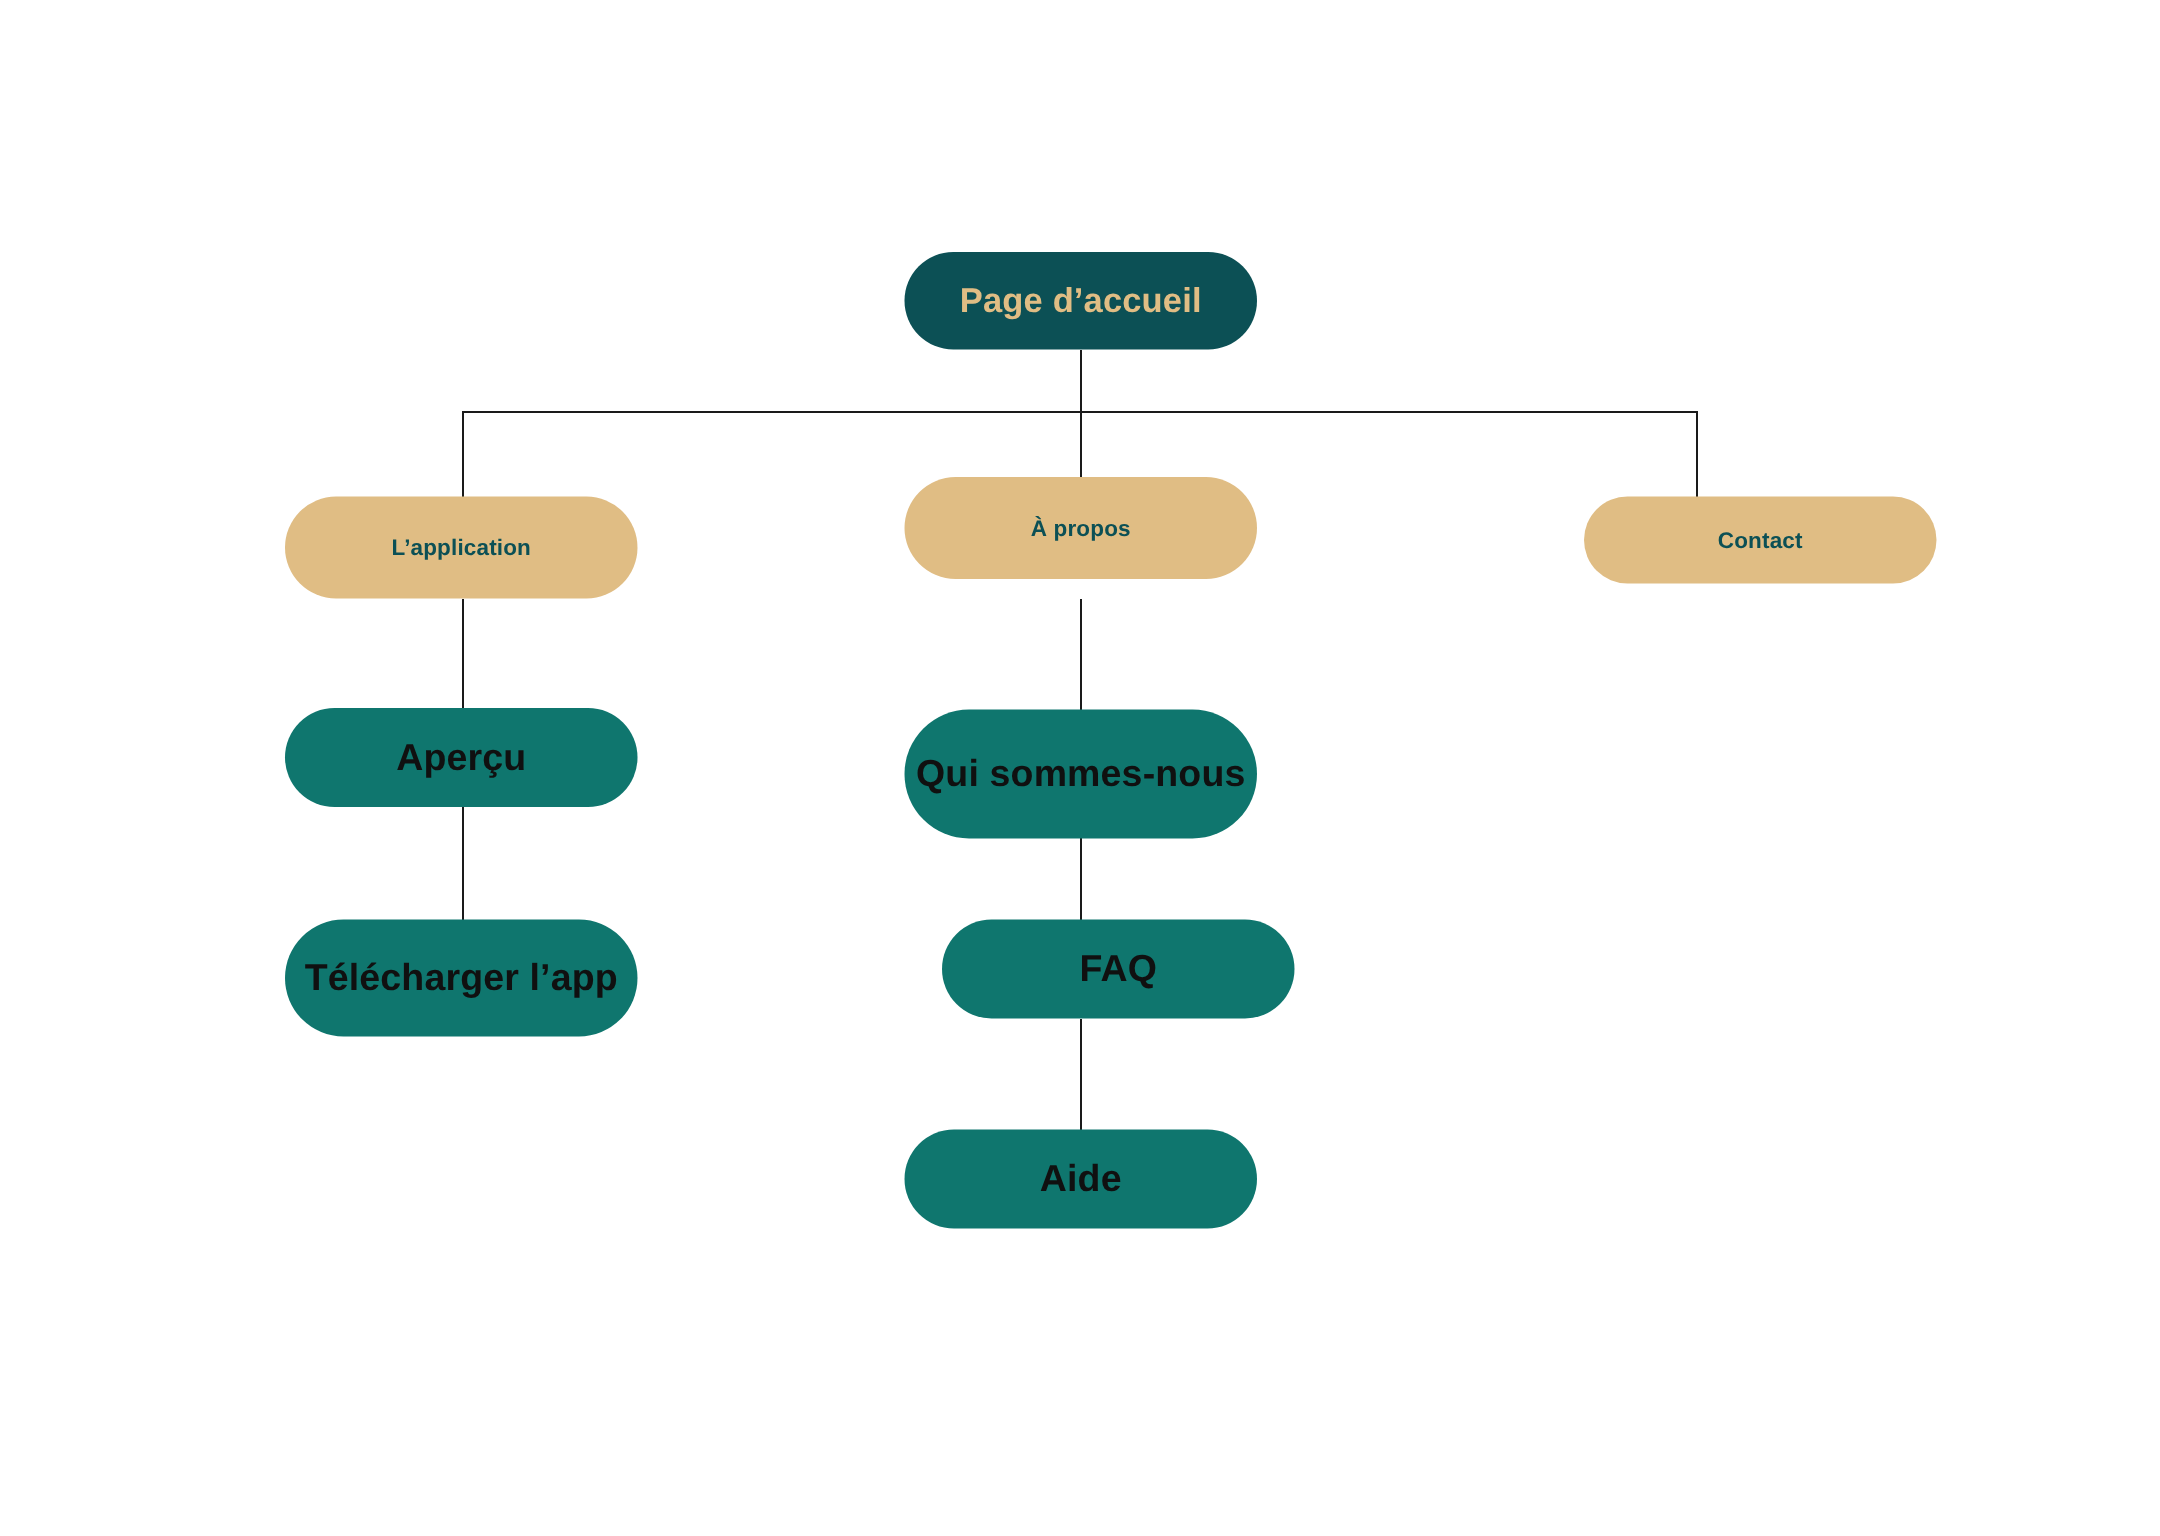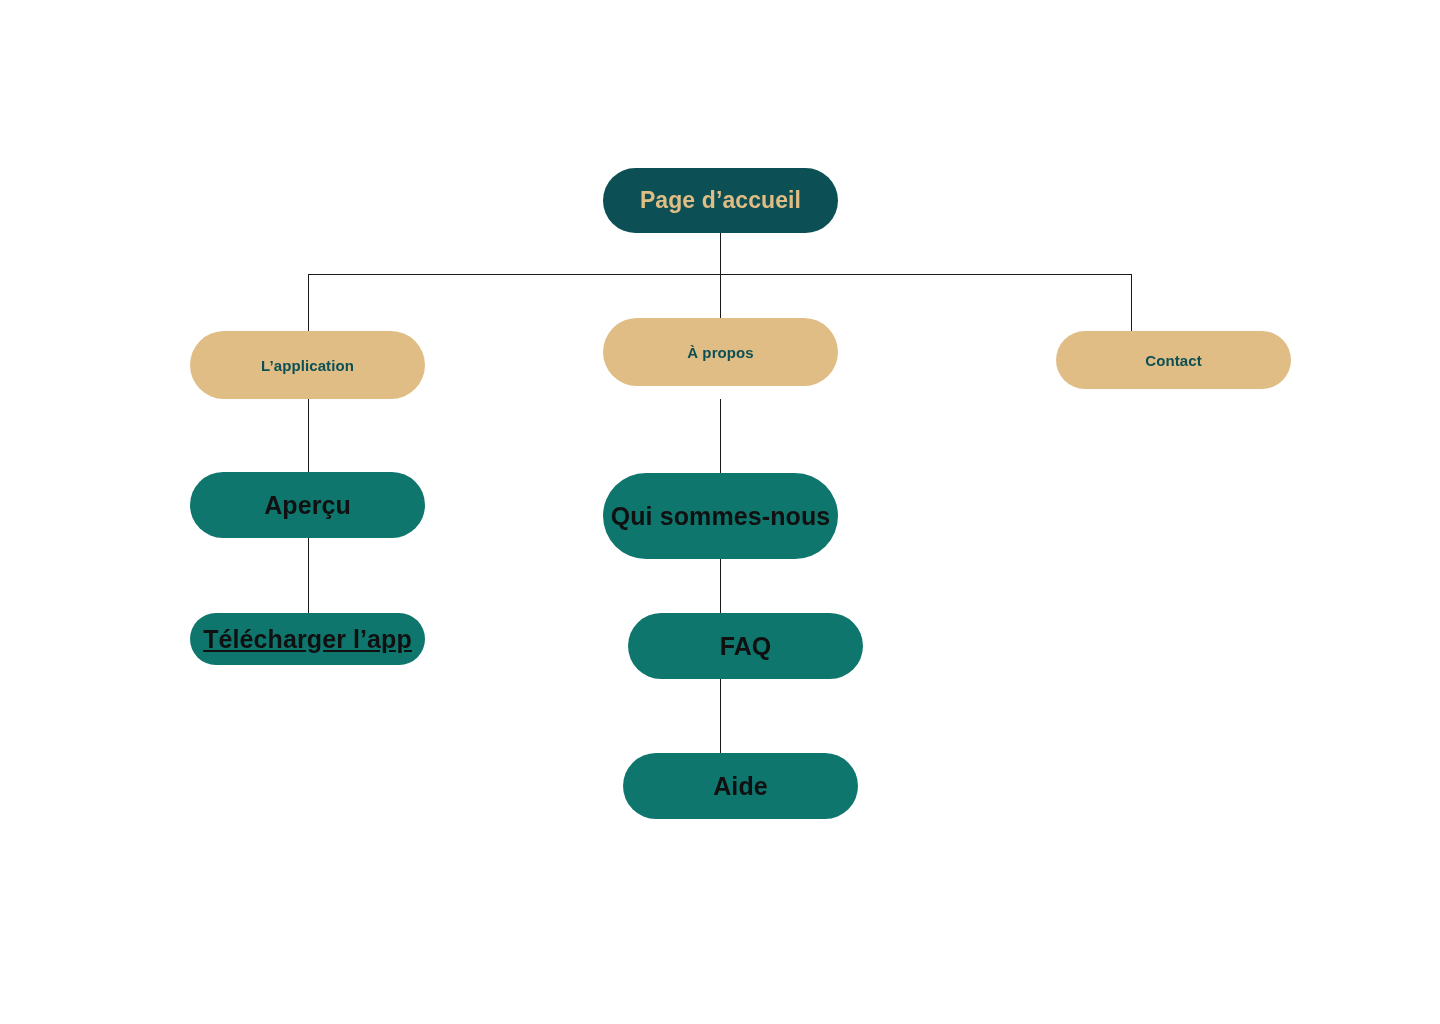--- a/index.html
+++ b/index.html
@@ -86,24 +86,24 @@
       </div>
       <div class="node node-section" style="left: 1056px; top: 331px; width: 235px; height: 58px;">
         <span>Contact</span>
       </div>
       <div class="node node-page" style="left: 190px; top: 472px; width: 235px; height: 66px;">
         <span>Aperçu</span>
       </div>
       <div class="node node-page" style="left: 603px; top: 473px; width: 235px; height: 86px;">
         <span>Qui sommes-nous</span>
       </div>
-      <div class="node node-page" style="left: 190px; top: 613px; width: 235px; height: 52px; text-decoration: underline;">
+      <div class="node node-page" style="left: 190px; top: 613px; width: 235px; height: 78px;">
         <span>Télécharger l’app</span>
       </div>
       <div class="node node-page" style="left: 628px; top: 613px; width: 235px; height: 66px;">
         <span>FAQ</span>
       </div>
-      <div class="node node-page" style="left: 623px; top: 753px; width: 235px; height: 66px;">
+      <div class="node node-page" style="left: 603px; top: 753px; width: 235px; height: 66px;">
         <span>Aide</span>
       </div>
     </div>
 
 </div>
 
 </body></html>

